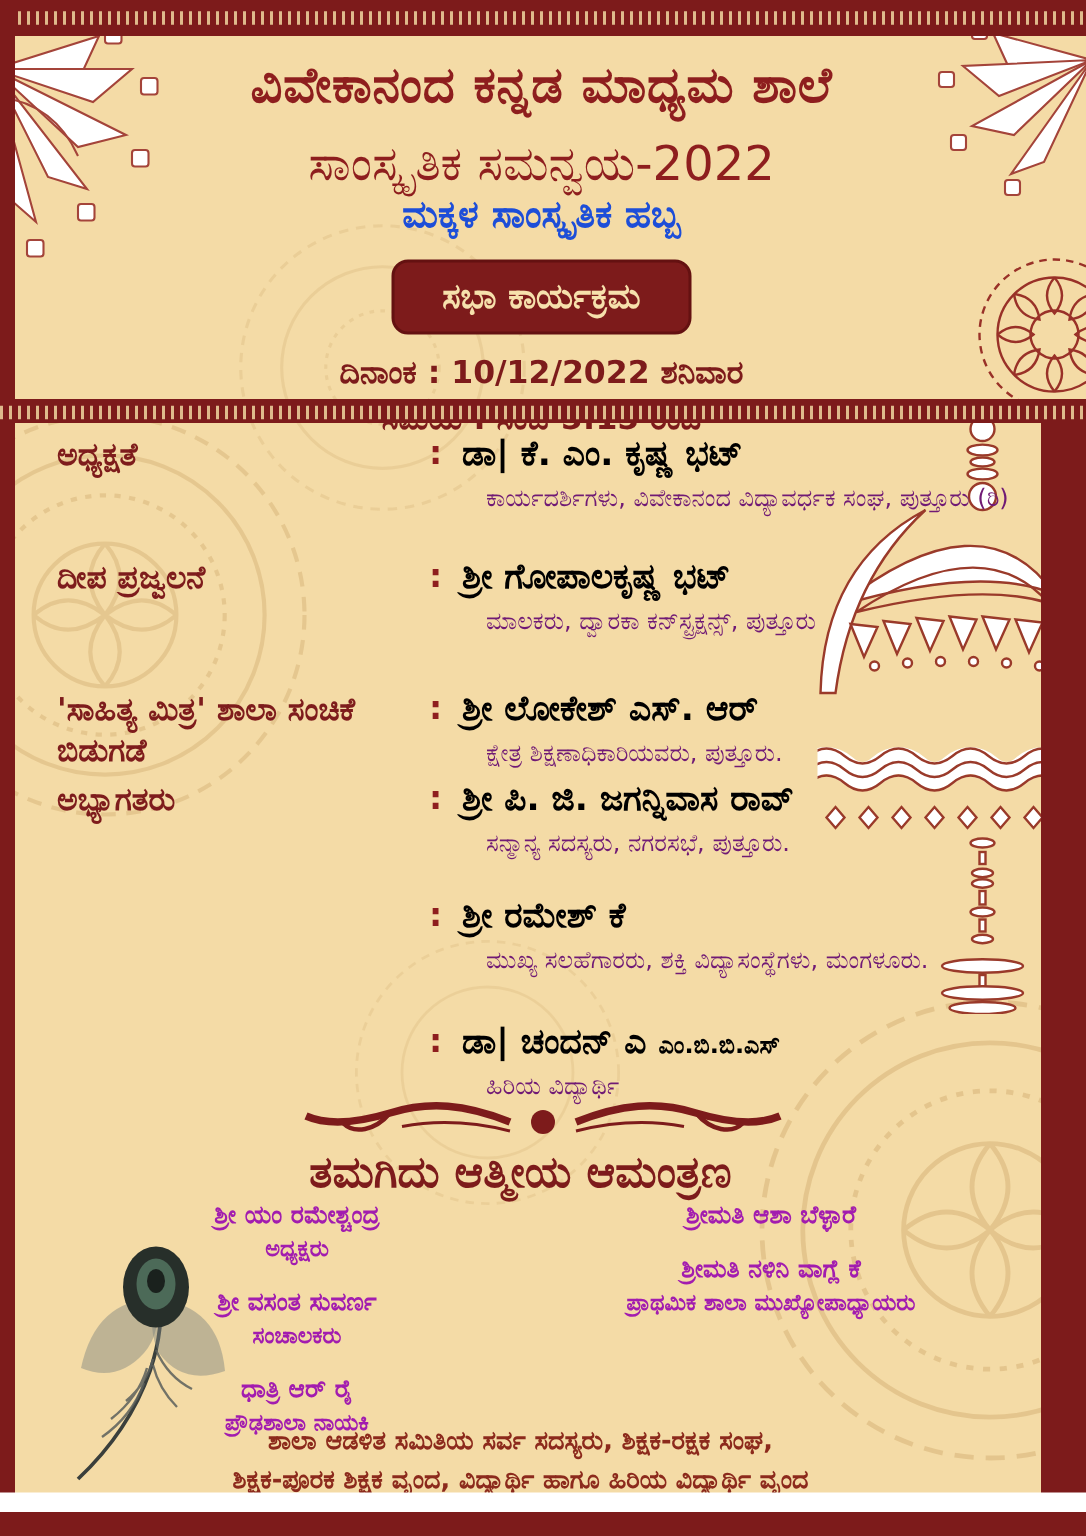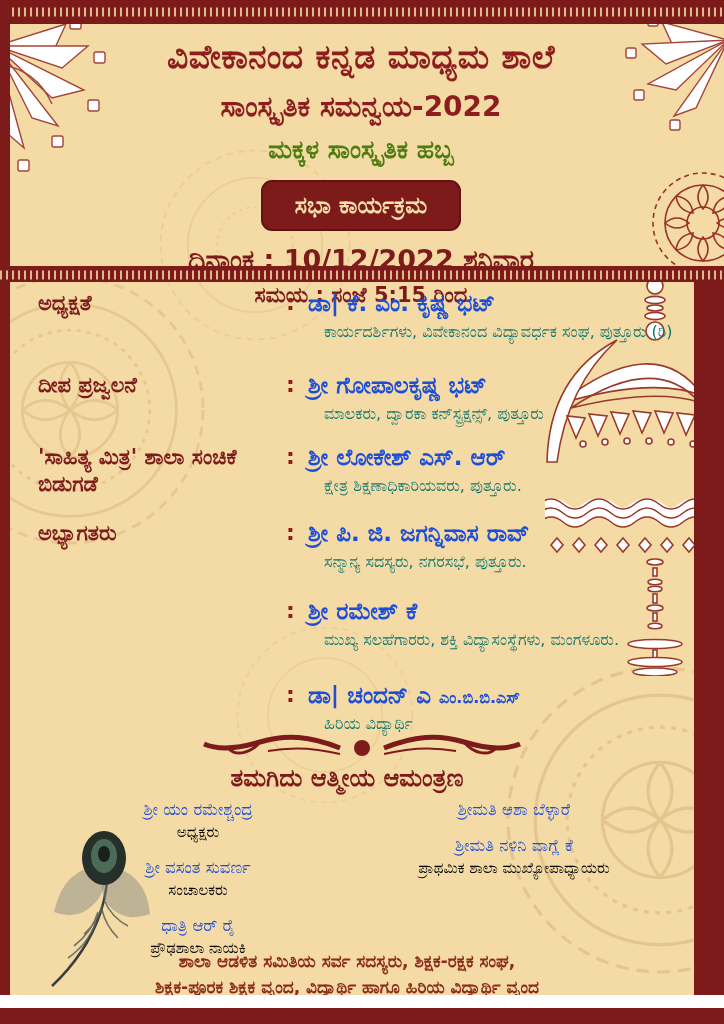--- a/index.html
+++ b/index.html
@@ -19,51 +19,51 @@
   .border-top{position:absolute;top:0;left:0;right:0;height:24px;z-index:6;}
   .border-left{position:absolute;top:0;left:0;bottom:0;width:10px;background:#7d1b1b;z-index:6;}
   .border-right{position:absolute;top:266px;right:0;bottom:0;width:30px;background:#7d1b1b;z-index:6;}
   .mid-divider{position:absolute;top:266px;left:0;right:0;height:14px;z-index:6;border-top:2px solid #7d1b1b;}
   .white-strip{position:absolute;bottom:16px;left:0;right:0;height:13px;background:#ffffff;z-index:6;}
   .border-bottom{position:absolute;bottom:0;left:0;right:0;height:16px;background:#7d1b1b;z-index:7;}
 
   
   .header{position:absolute;top:24px;left:10px;right:12px;text-align:center;z-index:5;}
   .school-name{margin-top:13px;font-size:33px;font-weight:bold;color:#8e1e1e;letter-spacing:.5px;}
-  .event-title{margin-top:13px;font-size:28px;font-weight:bold;color:#8e1e1e;}
-  .event-subtitle{margin-top:11px;font-size:25px;font-weight:bold;color:#4d7c0f;}
+  .event-title{margin-top:13px;font-size:32px;font-weight:normal;color:#8e1e1e;}
+  .event-subtitle{font-size:25px;font-weight:bold;color:#1d4ed8;}
   .badge{
     display:inline-block;margin-top:15px;background:#7d1b1b;color:#f6e0ac;
     font-size:23px;font-weight:bold;padding:10px 32px;border-radius:11px;
     border:2px solid #641111;
   }
-  .date-line{margin-top:13px;font-size:27px;font-weight:bold;color:#7d1b1b;}
+  .date-line{margin-top:13px;font-size:21px;font-weight:bold;color:#7d1b1b;}
   .time-line{margin-top:7px;font-size:21px;font-weight:bold;color:#7d1b1b;}
 
   
   .program-row{position:absolute;left:38px;right:42px;display:flex;z-index:5;}
   .p-label{width:248px;flex:none;font-size:21px;font-weight:bold;color:#7e1c1c;line-height:1.3;}
   .p-colon{width:22px;flex:none;font-size:22px;font-weight:bold;color:#8e1e1e;}
   .p-content{flex:1;}
-  .p-name{font-size:23px;font-weight:bold;color:#1d4ed8;line-height:1.15;}
+  .p-name{font-size:23px;font-weight:bold;color:#000000;line-height:1.15;}
   .p-name .suffix{font-size:16px;}
-  .p-detail{margin-top:6px;padding-left:16px;font-size:16px;color:#0f766e;}
-  .row1{top:290px}.row2{top:372px}.row3{top:444px}.row4{top:520px}.row5{top:598px}.row6{top:682px}
+  .p-detail{margin-top:6px;padding-left:16px;font-size:16px;color:#701a75;}
+  .row1{top:290px}.row2{top:372px}.row3{top:460px}.row4{top:520px}.row5{top:598px}.row6{top:682px}
 
   
   .flourish{position:absolute;top:734px;left:50%;transform:translateX(-50%);z-index:5;}
   .invitation{position:absolute;top:764px;left:0;right:30px;text-align:center;
-    font-size:24px;font-weight:bold;color:#7d1b1b;z-index:5;}
+    font-size:29px;font-weight:bold;color:#7d1b1b;z-index:5;}
 
   
   .signatories{position:absolute;top:800px;left:40px;right:52px;display:flex;z-index:5;}
   .sig-col{flex:1;display:flex;flex-direction:column;align-items:center;}
   .sig-entry{text-align:center;margin-bottom:17px;}
-  .sig-name{font-size:16.5px;font-weight:normal;color:#1d4ed8;}
-  .sig-role{margin-top:4px;font-size:15px;font-weight:normal;color:#000000;}
+  .sig-name{font-size:16.5px;font-weight:bold;color:#a21caf;}
+  .sig-role{margin-top:4px;font-size:15px;font-weight:bold;color:#a21caf;}
 
   
   .footer{position:absolute;top:948px;left:0;right:30px;text-align:center;z-index:5;
     font-size:17px;font-weight:bold;color:#8c2a1c;line-height:1.55;}
 
   
   .mandala{position:absolute;z-index:1;}
   .fan{position:absolute;z-index:3;}
   .umbrella{position:absolute;left:545px;top:276px;z-index:2;}
   .feather{position:absolute;left:34px;top:826px;z-index:4;}

